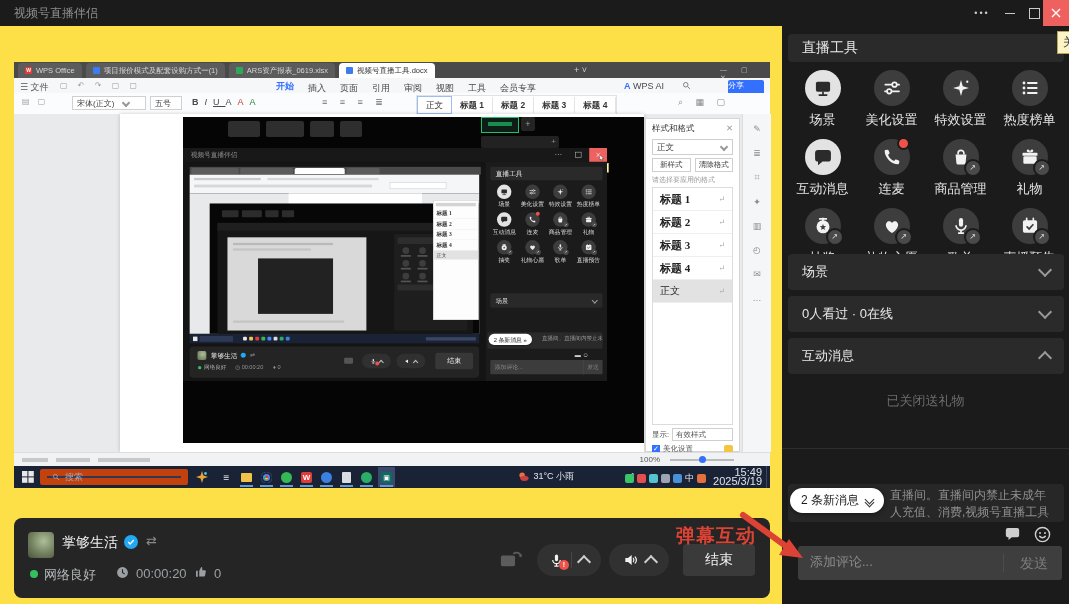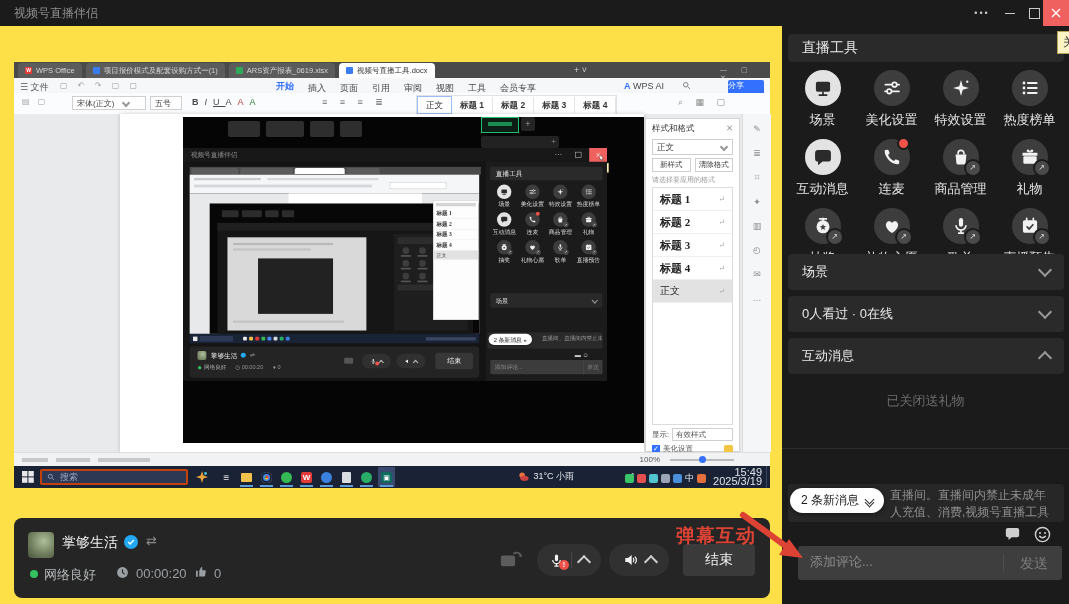--- a/index.html
+++ b/index.html
@@ -511,21 +511,21 @@
       <span style="position:absolute;right:64px;top:3px;width:7px;height:7px;border-radius:50%;background:#3370fe;"></span>
     </div>
 
     <div class="abs" style="left: 0px; top: 404px; width: 756px; height: 22px; background: rgb(26, 35, 54);" id="taskbar">
       <svg class="abs" style="left:8px;top:5px;" width="12" height="12" viewBox="0 0 12 12">
           <rect x="0" y="0" width="5.4" height="5.4" fill="#e8e8e8"></rect>
           <rect x="6.4" y="0" width="5.4" height="5.4" fill="#e8e8e8"></rect>
           <rect x="0" y="6.4" width="5.4" height="5.4" fill="#e8e8e8"></rect>
           <rect x="6.4" y="6.4" width="5.4" height="5.4" fill="#e8e8e8"></rect>
         </svg>
-      <div class="abs" style="left:26px;top:3px;width:148px;height:16px;background:#2d3854;border:2px solid #c2410c;border-radius:2px;display:flex;align-items:center;gap:5px;padding-left:5px;box-sizing:border-box;">
+      <div class="abs" style="left:26px;top:3px;width:148px;height:16px;background:#2d3854;border:7px solid #c2410c;border-radius:2px;display:flex;align-items:center;gap:5px;padding-left:5px;box-sizing:border-box;">
         <svg width="8" height="8" viewBox="0 0 24 24">
             <circle cx="10" cy="10" r="6" fill="none" stroke="#9aa6bf" stroke-width="2.5"></circle>
             <path d="M15 15l6 6" stroke="#9aa6bf" stroke-width="2.5"></path>
           </svg>
         <span style="font-size:9px;color:#9aa6bf;">搜索</span>
       </div>
       <svg class="abs" style="left:182px;top:5px;" width="12" height="12" viewBox="0 0 12 12">
           <path d="M6 0l1.4 4.6L12 6 7.4 7.4 6 12 4.6 7.4 0 6l4.6-1.4z" fill="#e8a33d"></path>
           <circle cx="9.5" cy="2.5" r="1.4" fill="#53c3cf"></circle>
         </svg>

